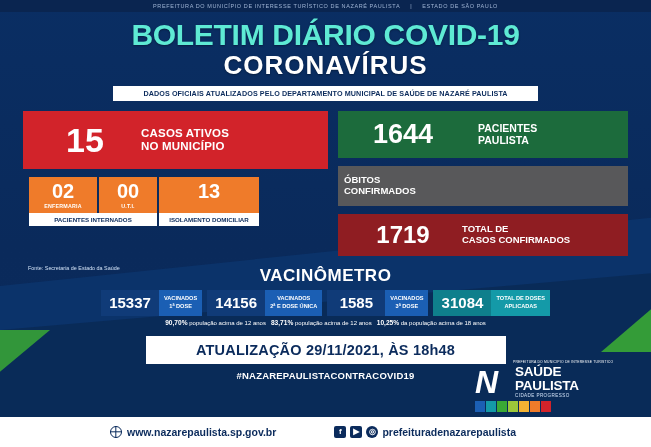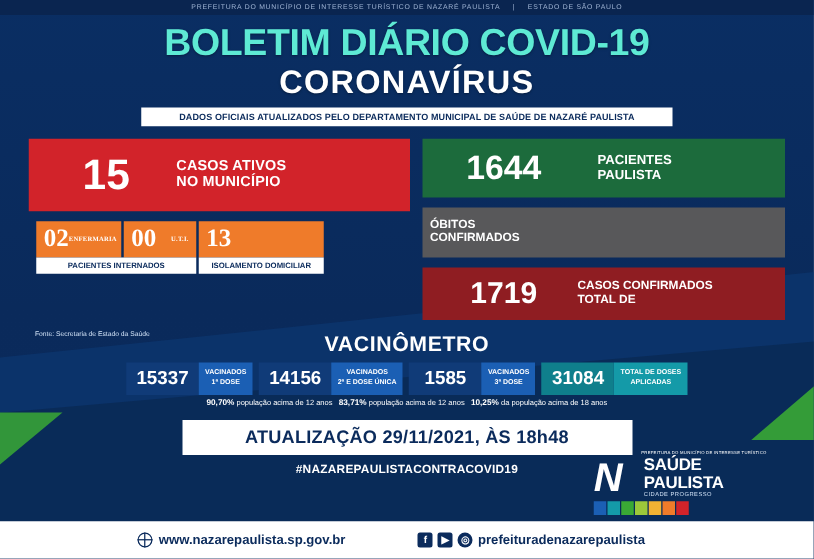--- a/index.html
+++ b/index.html
@@ -161,21 +161,21 @@
   .sub-row {
     display: flex;
     margin-top: 8px;
     margin-left: 6px;
     gap: 2px;
   }
   .sub-box {
     background: #ef7b2a;
     padding: 4px 6px 4px;
     text-align: center;
-    display: flex; flex-direction: row; align-items: center; justify-content: space-between; font-family: Liberation Serif, serif;
+    display: flex; flex-direction: column; align-items: center; justify-content: space-between;
   }
   .sub-box .n { color: #fff; font-size: 20px; font-weight: bold; line-height: 1.05; }
   .sub-box .t { color: #fff; font-size: 5.3px; font-weight: bold; letter-spacing: .2px; margin-top: 1px;}
   .sub-a { width: 68px; }
   .sub-b { width: 58px; }
   .sub-c { width: 100px; }
   .sub-foot {
     display: flex; margin-left: 6px; gap: 2px;
   }
   .foot-box {
@@ -350,22 +350,22 @@
         </div>
         <div class="card-gray">
           <div class="lbl">
             <div>ÓBITOS</div>
             <div>CONFIRMADOS</div>
           </div>
         </div>
         <div class="card-dark">
           <div class="num">1719</div>
           <div class="lbl">
+            <div>TOTAL DE</div>
             <div>CASOS CONFIRMADOS</div>
-            <div>TOTAL DE</div>
           </div>
         </div>
       </div>
     </div>
 
     <div class="fonte">Fonte: Secretaria de Estado da Saúde</div>
     <div class="vac-title">VACINÔMETRO</div>
 
     <div class="vac-row">
       <div class="vac-cell">

